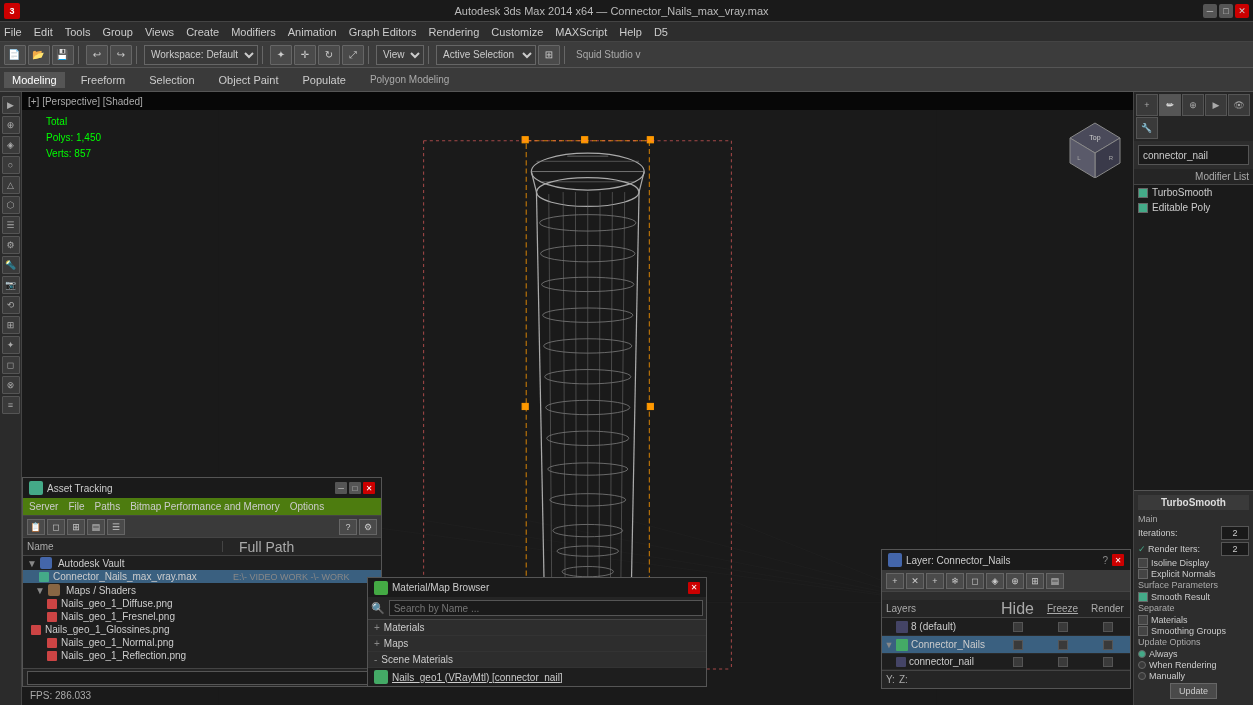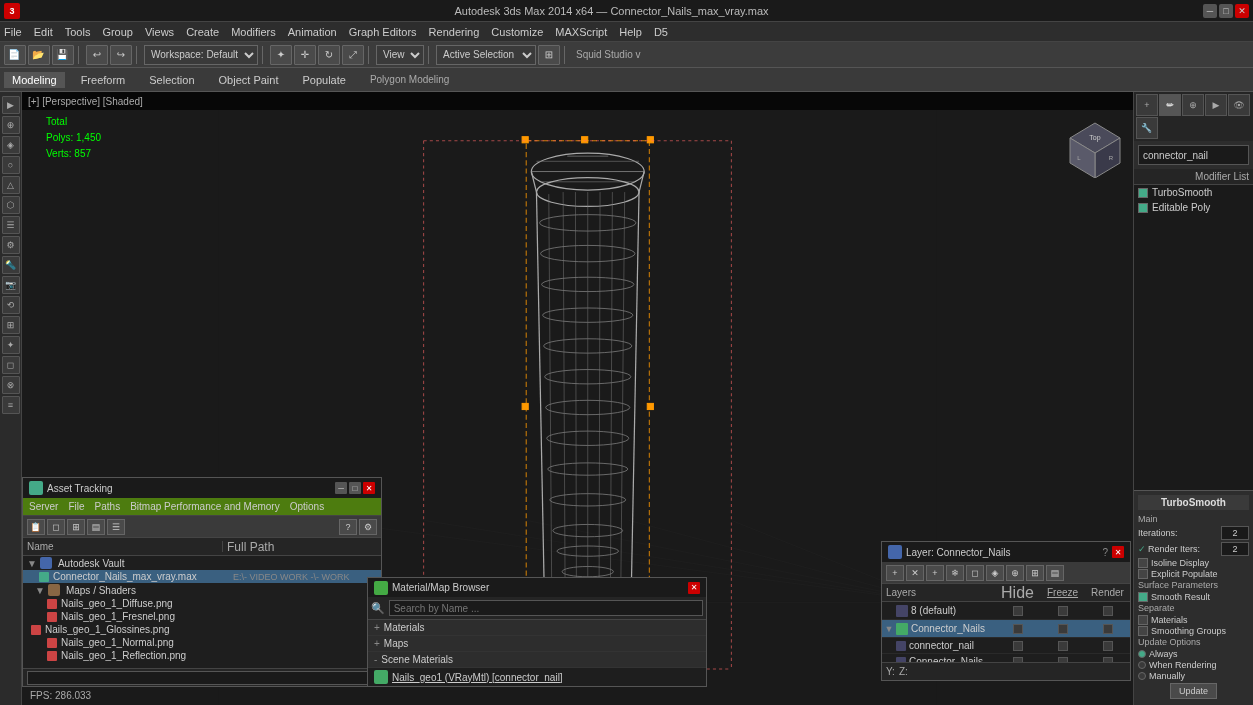--- a/index.html
+++ b/index.html
@@ -79,21 +79,21 @@
     #at-titlebar .at-icon { width: 14px; height: 14px; background: #4a8; border-radius: 2px; }
     #at-titlebar .at-title { flex: 1; font-size: 10px; color: #ccc; }
     #at-titlebar .at-winbtns { display: flex; gap: 2px; }
     #at-titlebar .at-winbtn { width: 12px; height: 12px; background: #555; border-radius: 1px; cursor: pointer; display: flex; align-items: center; justify-content: center; font-size: 8px; color: #ccc; }
     #at-menubar { background: #4d7c0f; height: 18px; display: flex; align-items: center; gap: 10px; padding: 0 6px; border-bottom: 1px solid #444; }
     #at-menubar span { font-size: 10px; color: #ccc; cursor: pointer; }
     #at-toolbar { background: #3a3a3a; height: 22px; display: flex; align-items: center; padding: 0 4px; gap: 2px; border-bottom: 1px solid #444; }
     .at-tbtn { width: 18px; height: 16px; background: #4a4a4a; border: 1px solid #666; display: flex; align-items: center; justify-content: center; font-size: 9px; color: #ccc; cursor: pointer; }
     #at-headers { display: flex; background: #252525; border-bottom: 1px solid #444; height: 18px; align-items: center; }
     .at-col-name { width: 200px; padding: 0 4px; font-size: 10px; color: #aaa; border-right: 1px solid #444; }
-    .at-col-path { flex: 1; padding: 0 4px; font-size: 12px; color: #aaa; }
+    .at-col-path { flex: 1; padding: 0 4px; font-size: 14px; color: #aaa; margin-left: 12px; }
     #at-content { flex: 1; overflow-y: auto; background: #1e1e1e; }
     .at-group { font-size: 10px; color: #ccc; padding: 1px 4px; display: flex; align-items: center; gap: 3px; }
     .at-group-icon { color: #888; }
     .at-file-row { font-size: 10px; color: #ccc; padding: 1px 4px 1px 16px; display: flex; align-items: center; }
     .at-file-row.selected { background: #3a6080; }
     .at-file-icon { width: 10px; height: 10px; background: #c44; border-radius: 1px; margin-right: 4px; flex-shrink: 0; }
     .at-file-icon.green { background: #4a8; }
     .at-file-name { width: 180px; overflow: hidden; text-overflow: ellipsis; white-space: nowrap; }
     .at-file-path { flex: 1; font-size: 9px; color: #888; overflow: hidden; text-overflow: ellipsis; white-space: nowrap; }
     .at-subgroup { font-size: 10px; color: #ccc; padding: 1px 4px 1px 12px; display: flex; align-items: center; gap: 3px; }
@@ -115,21 +115,21 @@
 
     
     #layer-window { position: absolute; right: 120px; bottom: 0; width: 250px; height: 140px; background: #2d2d2d; border: 1px solid #555; z-index: 100; display: flex; flex-direction: column; }
     #lw-titlebar { background: #1a1a1a; height: 20px; display: flex; align-items: center; padding: 0 6px; gap: 4px; }
     #lw-titlebar .lw-icon { width: 14px; height: 14px; background: #46a; border-radius: 2px; }
     #lw-titlebar .lw-title { flex: 1; font-size: 10px; color: #ccc; }
     #lw-titlebar .lw-help { color: #888; font-size: 10px; cursor: pointer; }
     #lw-titlebar .lw-close { width: 12px; height: 12px; background: #c00; border-radius: 1px; cursor: pointer; display: flex; align-items: center; justify-content: center; font-size: 8px; color: white; }
     #lw-toolbar { background: #3a3a3a; height: 22px; display: flex; align-items: center; padding: 0 4px; gap: 2px; border-bottom: 1px solid #444; }
     .lw-tbtn { width: 18px; height: 16px; background: #4a4a4a; border: 1px solid #666; display: flex; align-items: center; justify-content: center; font-size: 9px; color: #ccc; cursor: pointer; }
-    #lw-headers { display: flex; background: #252525; border-bottom: 1px solid #444; height: 18px; align-items: center; }
+    #lw-headers { display: flex; background: #252525; border-bottom: 1px solid #444; height: 18px; align-items: center; margin-top: 8px; }
     .lw-col-layers { flex: 1; padding: 0 4px; font-size: 10px; color: #aaa; }
     .lw-col-hide { width: 45px; text-align: center; font-size: 16px; color: #aaa; }
     .lw-col-freeze { width: 45px; text-align: center; font-size: 10px; color: #aaa; text-decoration: underline; }
     .lw-col-render { width: 45px; text-align: center; font-size: 10px; color: #aaa; }
     #lw-content { flex: 1; overflow-y: auto; background: #1e1e1e; }
     .lw-row { display: flex; align-items: center; height: 18px; border-bottom: 1px solid #2a2a2a; }
     .lw-row.selected { background: #3a6080; }
     .lw-row .lw-expand { width: 14px; height: 18px; display: flex; align-items: center; justify-content: center; cursor: pointer; color: #888; font-size: 9px; }
     .lw-row .lw-layer-icon { width: 12px; height: 12px; background: #446; border-radius: 1px; margin-right: 3px; flex-shrink: 0; }
     .lw-row .lw-name { flex: 1; font-size: 10px; color: #ccc; overflow: hidden; white-space: nowrap; text-overflow: ellipsis; }
@@ -388,21 +388,21 @@
           <span style="color:#4a8">✓</span> <span>Render Iters:</span>
         </span>
         <input class="ts-input" type="text" value="2" style="">
       </div>
       <div class="ts-checkbox-row">
         <div class="small-checkbox"></div>
         <span>Isoline Display</span>
       </div>
       <div class="ts-checkbox-row">
         <div class="small-checkbox"></div>
-        <span>Explicit Populate</span>
+        <span>Explicit Normals</span>
       </div>
       <div class="ts-section">Surface Parameters</div>
       <div class="ts-checkbox-row">
         <div class="small-checkbox checked"></div>
         <span>Smooth Result</span>
       </div>
       <div class="ts-section">Separate</div>
       <div class="ts-checkbox-row">
         <div class="small-checkbox"></div>
         <span>Materials</span>
@@ -526,21 +526,21 @@
   <div class="mb-section">
     <span class="mb-section-arrow">-</span>
     <span> Scene Materials</span>
   </div>
   <div id="mb-result">
     <div class="mat-icon"></div>
     <span>Nails_geo1 (VRayMtl) [connector_nail]</span>
   </div>
 </div>
 
-<div id="layer-window" style="position:fixed; right:122px; bottom:24px; z-index:200;">
+<div id="layer-window" style="position:fixed; right:122px; bottom:16px; z-index:200;">
   <div id="lw-titlebar">
     <div class="lw-icon"></div>
     <span class="lw-title">Layer: Connector_Nails</span>
     <span class="lw-help">?</span>
     <div class="lw-close" style="width:12px;height:12px;background:#c00;border-radius:1px;cursor:pointer;display:flex;align-items:center;justify-content:center;font-size:8px;color:white;">✕</div>
   </div>
   <div id="lw-toolbar">
     <div class="lw-tbtn">+</div>
     <div class="lw-tbtn">✕</div>
     <div class="lw-tbtn">+</div>

